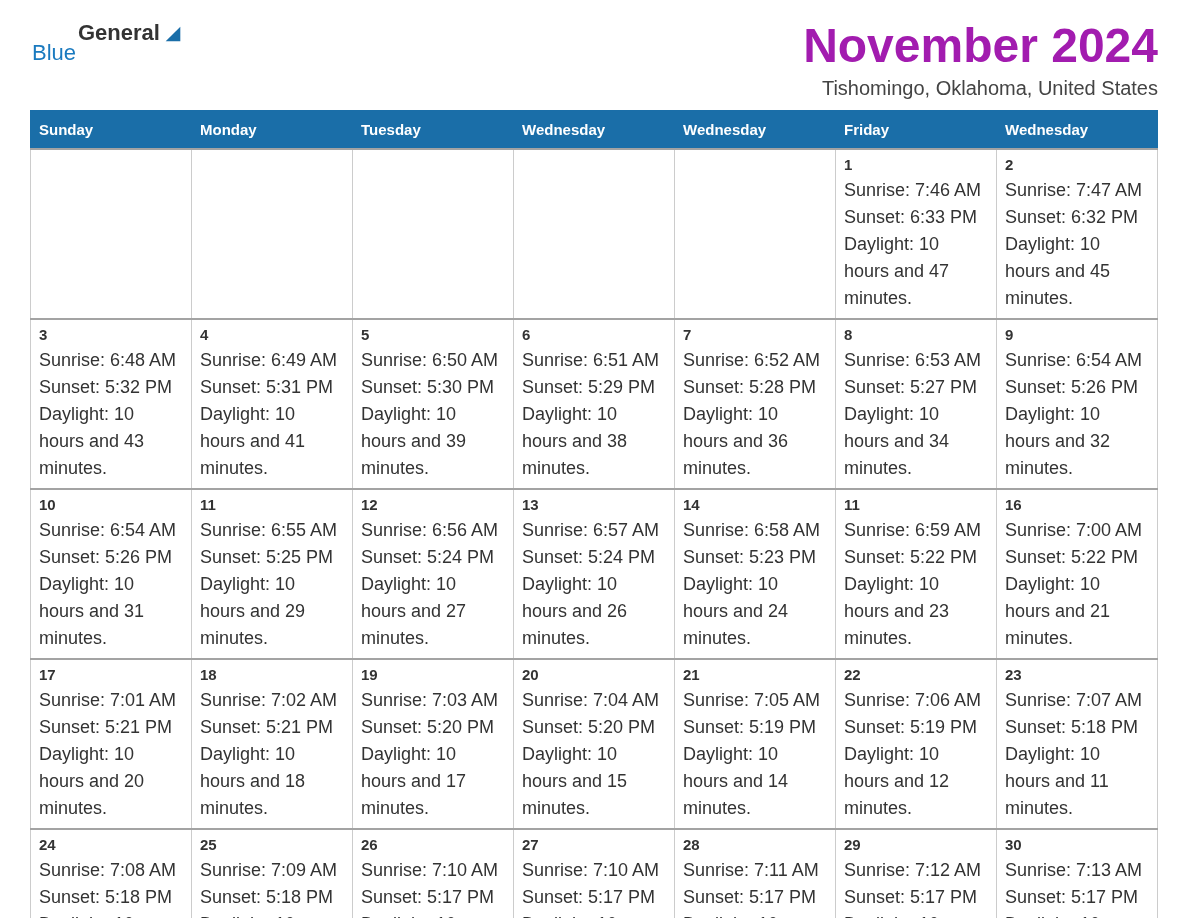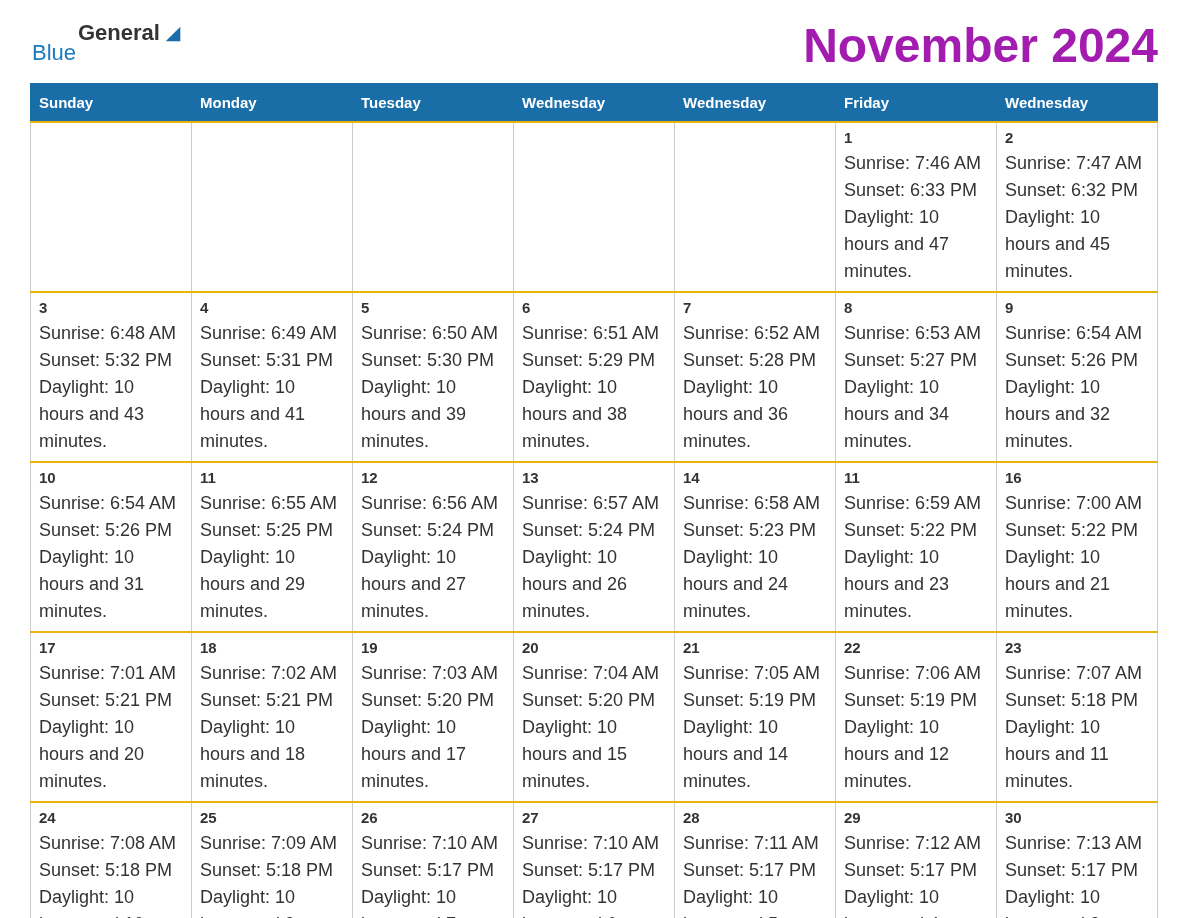--- a/index.html
+++ b/index.html
@@ -68,21 +68,21 @@
       border: 1px solid #ccc;
       vertical-align: top;
       padding: 6px 8px;
       width: calc(100% / 7);
       min-height: 110px;
       font-size: 13px;
       color: #333;
       background: #fff;
     }
     .calendar tr {
-      border-bottom: 2px solid #eab308;
+      border-bottom: 2px solid #a3a3a3;
     }
     .day-number {
       font-size: 15px;
       font-weight: bold;
       margin-bottom: 4px;
       display: block;
     }
     .day-info {
       font-size: 18px;
       line-height: 1.5;
@@ -102,20 +102,21 @@
         <span class="logo-text-general">General</span>
         <svg class="logo-icon" viewBox="0 0 24 24" style="margin-left:2px;margin-top:2px;">
           <polygon points="4,20 20,4 20,20" fill="#1a6ea8"></polygon>
         </svg>
       </div>
       <span class="logo-text-blue" style="margin-top:-6px;margin-left:2px;">Blue</span>
     </div>
   </div>
   <div class="title-block">
     <div class="month-title">November 2024</div>
+    <div class="location-subtitle">Tishomingo, Oklahoma, United States</div>
   </div>
 </div>
 
 <table class="calendar">
   <thead>
     <tr>
     <th>Sunday</th>
         <th>Monday</th>
         <th>Tuesday</th>
         <th>Wednesday</th>

